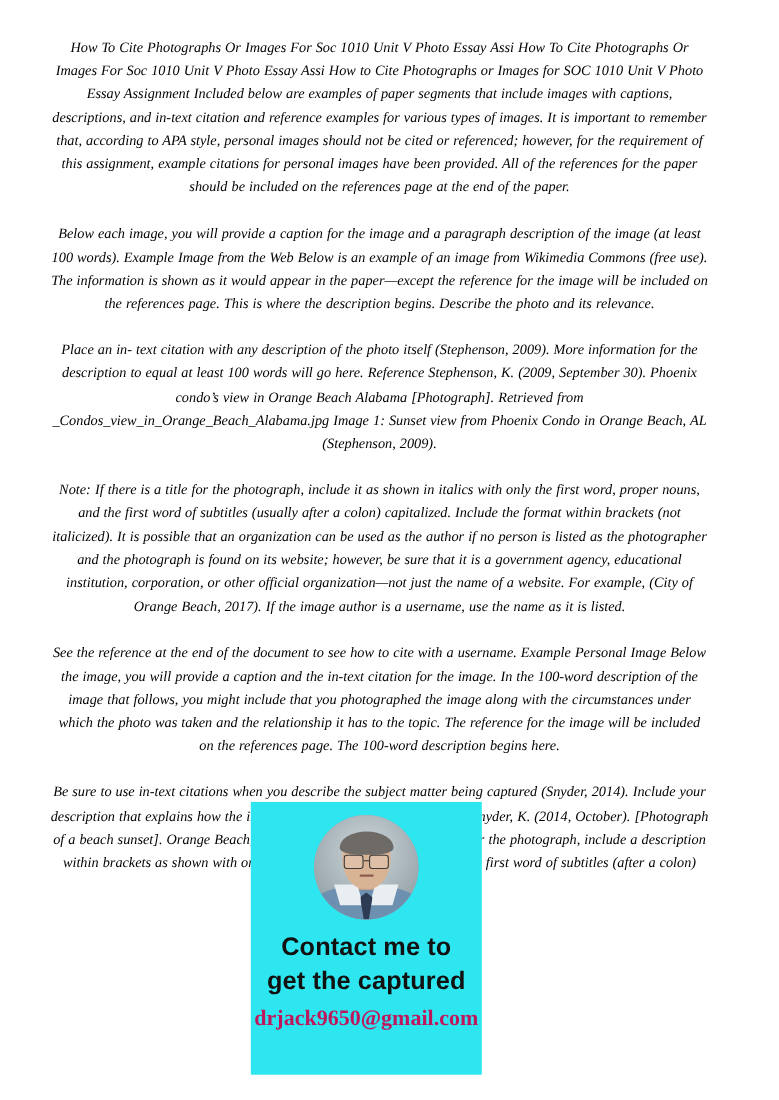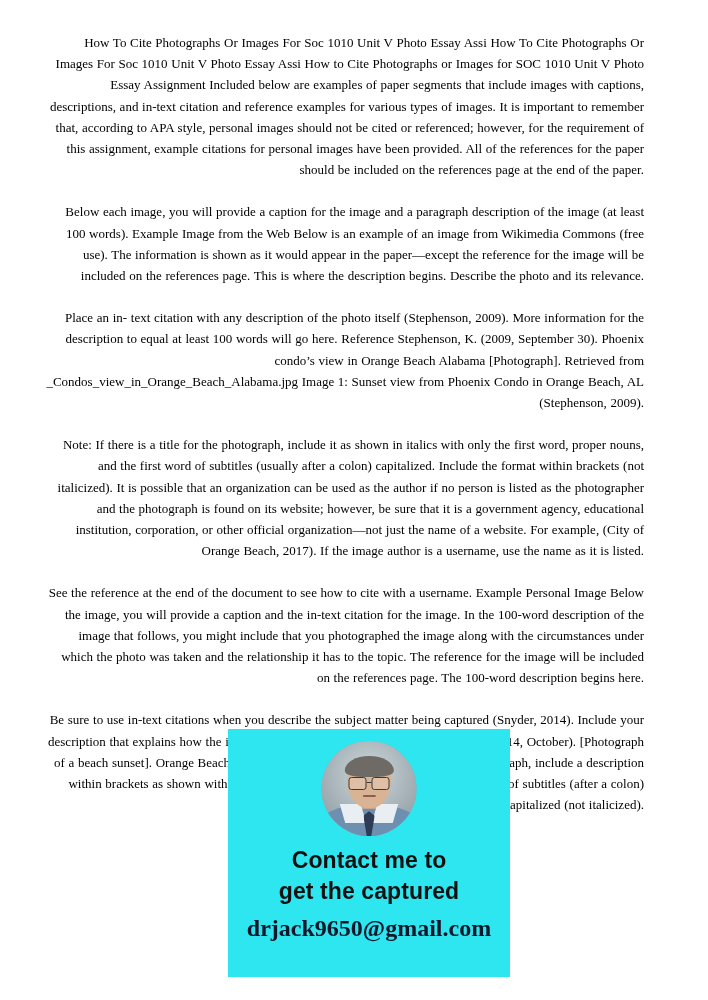--- a/index.html
+++ b/index.html
@@ -23,33 +23,34 @@
   }
   #doc-body {
     position: absolute;
     left: 46px;
     top: 32px;
     width: 614px;
   }
   .para {
     font-size: 13.0px;
     line-height: 21.2px;
-    text-align: right;
+    text-align: center;
     margin: 0 16px 21px 0;
     word-spacing: 0.4px;
+    font-style: italic;
   }
   .para:last-child {
     margin-bottom: 0;
   }
   
   #overlay-card {
     position: absolute;
     left: 228px;
     top: 729px;
-    width: 282px;
+    width: 210px;
     height: 248px;
     background: #2ee6f0;
     box-sizing: border-box;
     text-align: center;
     z-index: 50;
     font-family: "Liberation Sans", sans-serif;
   }
   #overlay-avatar {
     position: absolute;
     left: 50%;
@@ -163,23 +164,23 @@
     letter-spacing: 0.1px;
   }
   #overlay-line1 { top: 118px; }
   #overlay-line2 { top: 149px; }
   #overlay-email {
     position: absolute;
     left: 0;
     top: 186px;
     width: 100%;
     font-family: "Liberation Serif", serif;
-    font-size: 24px;
+    font-size: 20px;
     font-weight: bold;
-    color: #0f172a;
+    color: #be185d;
   }
 </style>
 </head>
 <body>
 
 <div id="page">
 
   <div id="doc-body">
     <p class="para">How To Cite Photographs Or Images For Soc 1010 Unit V Photo Essay Assi How To Cite Photographs Or Images For Soc 1010 Unit V Photo Essay Assi How to Cite Photographs or Images for SOC 1010 Unit V Photo Essay Assignment Included below are examples of paper segments that include images with captions, descriptions, and in-text citation and reference examples for various types of images. It is important to remember that, according to APA style, personal images should not be cited or referenced; however, for the requirement of this assignment, example citations for personal images have been provided. All of the references for the paper should be included on the references page at the end of the paper.</p>
     <p class="para">Below each image, you will provide a caption for the image and a paragraph description of the image (at least 100 words). Example Image from the Web Below is an example of an image from Wikimedia Commons (free use). The information is shown as it would appear in the paper—except the reference for the image will be included on the references page. This is where the description begins. Describe the photo and its relevance.</p>

